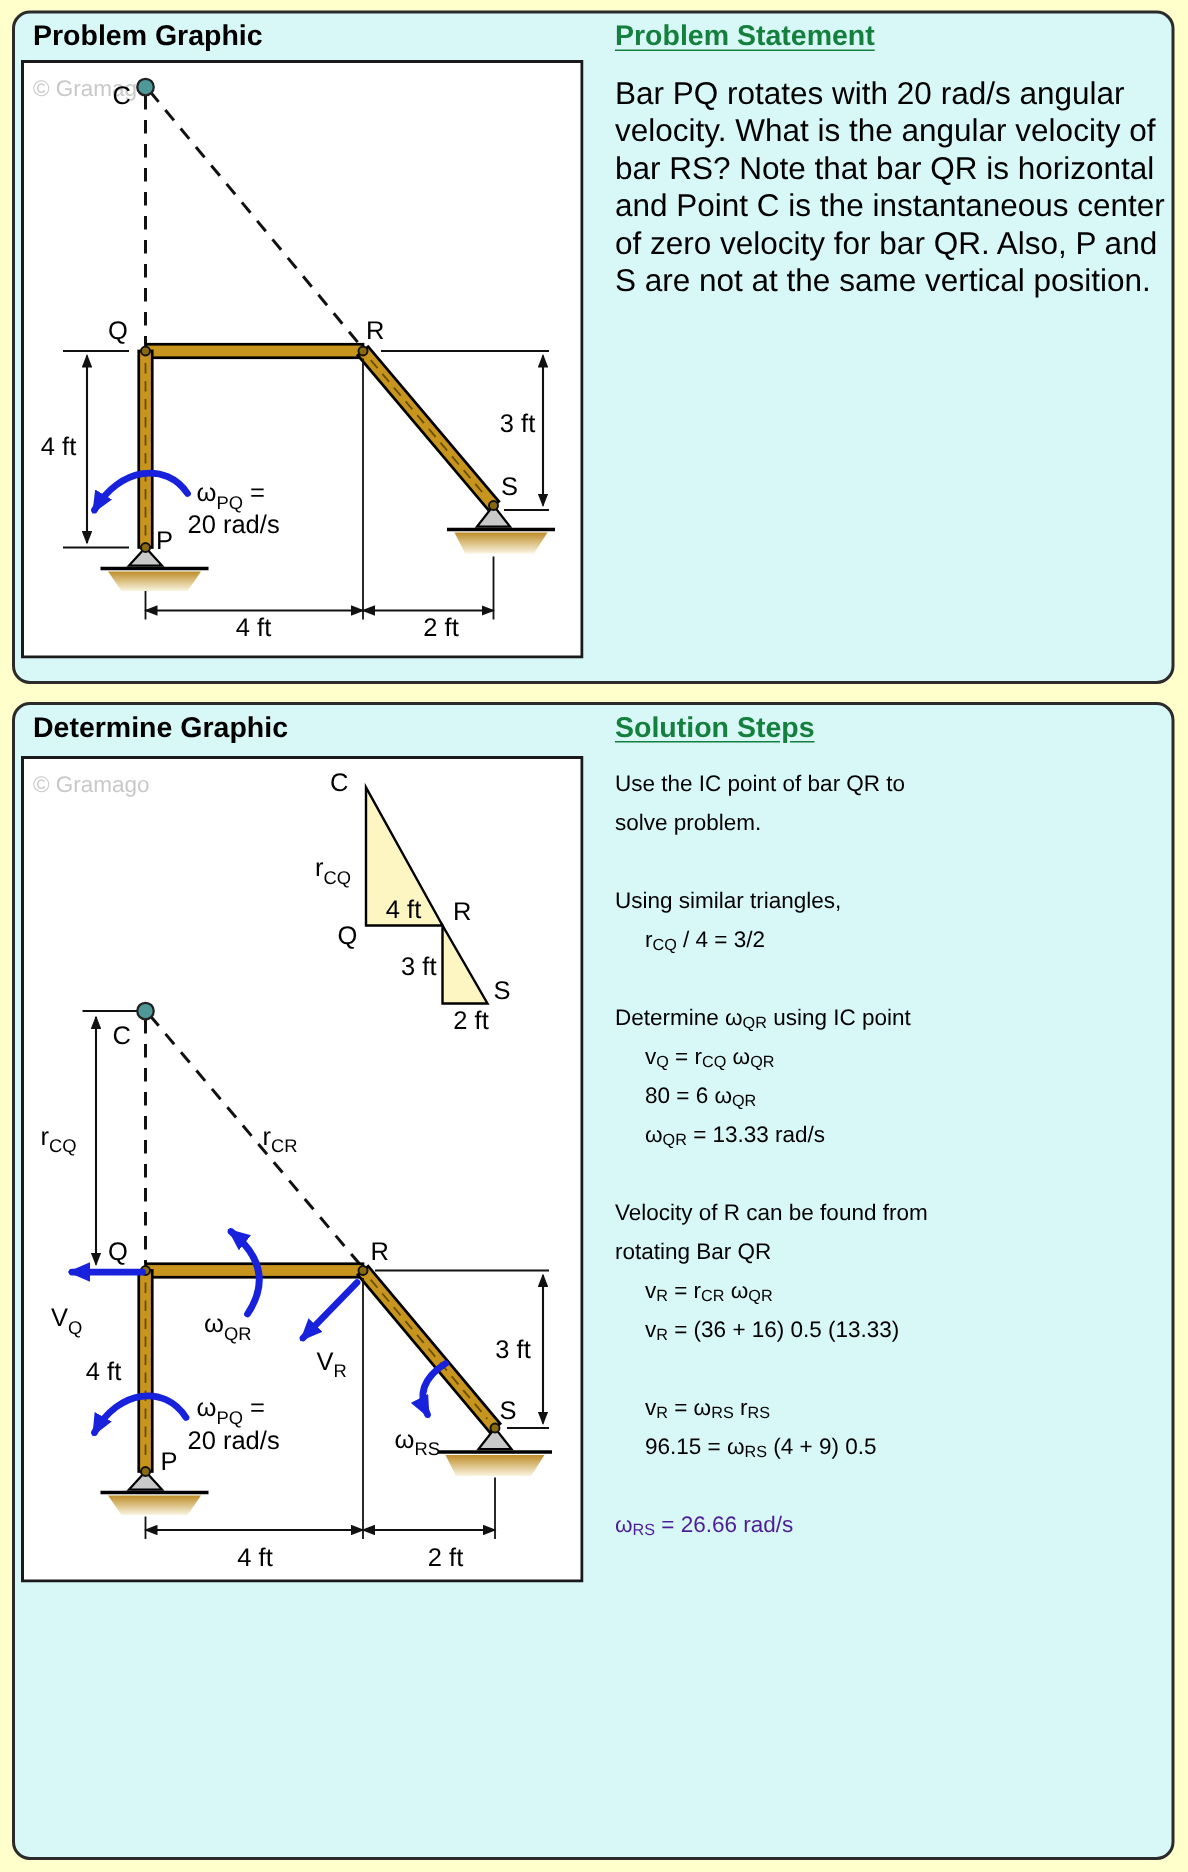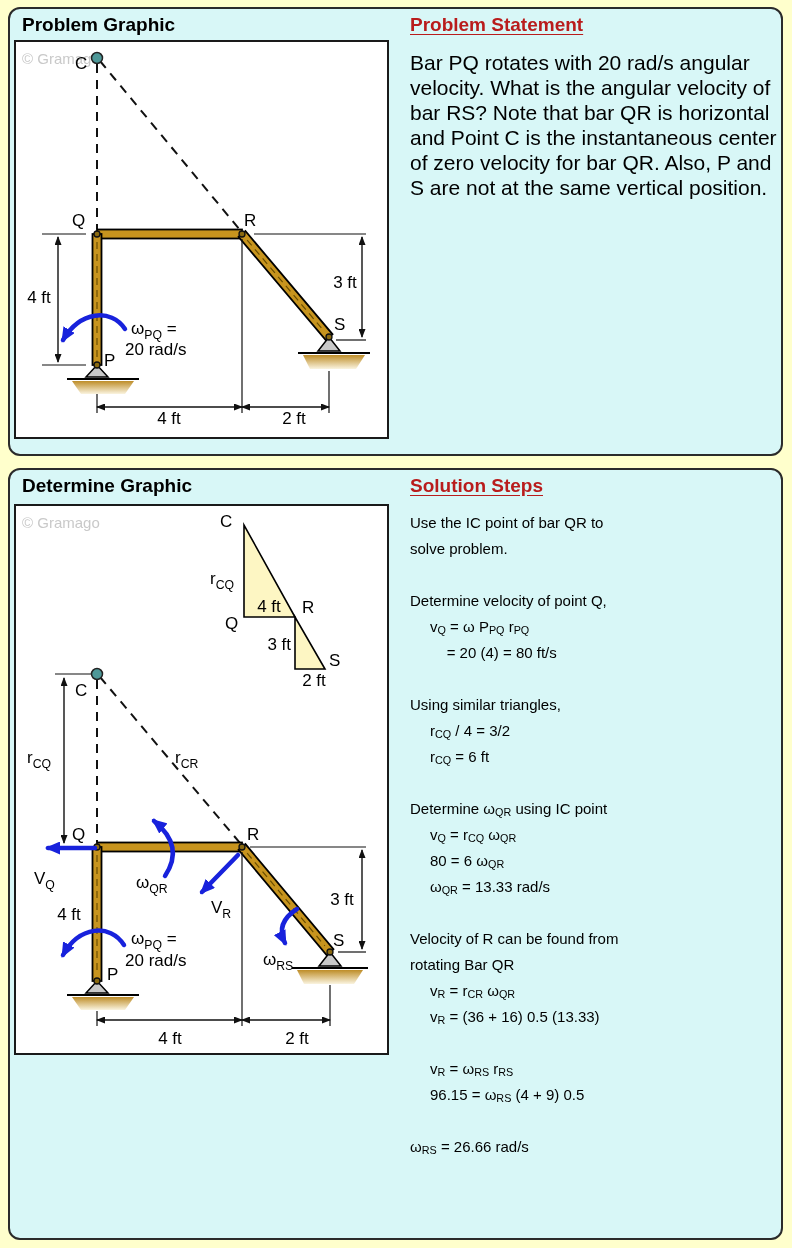--- a/index.html
+++ b/index.html
@@ -1,27 +1,27 @@
 <!DOCTYPE html>
 <html><head>
 <meta charset="utf-8">
 <style>
   html,body{margin:0;padding:0;}
   .page{position:relative;width:792px;height:1248px;background:#FFFFCC;font-family:"Liberation Sans",sans-serif;overflow:hidden;}
   .panel{position:absolute;left:8px;width:775px;background:#D8F7F7;border:2px solid #2B2B2B;border-radius:12px;box-sizing:border-box;}
   .panel-problem{top:7px;height:449px;}
   .panel-solution{top:468px;height:772px;}
   .gtitle{position:absolute;left:12px;top:5px;margin:0;font-size:19px;font-weight:bold;color:#000;}
-  .stitle{position:absolute;left:400px;top:5px;margin:0;font-size:19px;font-weight:bold;color:#b91c1c;text-decoration:underline;text-underline-offset:3px;}
+  .stitle{position:absolute;left:400px;top:5px;margin:0;font-size:19px;font-weight:bold;color:#15803d;text-decoration:underline;text-underline-offset:3px;}
   .statement{position:absolute;left:400px;top:41px;width:372px;font-size:21px;line-height:25px;color:#000;white-space:pre-wrap;}
   .steps{position:absolute;left:400px;top:40px;width:360px;font-size:15px;line-height:26px;color:#000;}
   .step-group{margin-bottom:26px;}
   .step-text{white-space:pre-wrap;}
   .eq{margin-left:20px;white-space:pre-wrap;}
-  .result-text{color:#000000;}
+  .result-text{color:#4c1d95;}
   sub{font-size:72%;line-height:0;vertical-align:-0.22em;}
   .gbox{position:absolute;left:4px;top:31px;}
   .gbox2{position:absolute;left:4px;top:34px;}
   
   .boxframe{fill:#FFFFFF;stroke:#1A1A1A;stroke-width:2;}
   .bar{fill:#C7941E;stroke:#000;stroke-width:1.8;}
   .cline{stroke:#6B4F00;stroke-width:1.2;stroke-dasharray:7 5;fill:none;}
   .dash{stroke:#111;stroke-width:2;stroke-dasharray:9 7;fill:none;}
   .dim{stroke:#111;stroke-width:1.4;fill:none;}
   .ext{stroke:#111;stroke-width:1.2;fill:none;}
@@ -131,28 +131,22 @@
   <section class="panel panel-solution">
     <h2 class="gtitle">Determine Graphic</h2>
     <h2 class="stitle">Solution Steps</h2>
 
     <div class="steps">
       <div class="step-group">
         <div class="step-text">Use the IC point of bar QR to
 solve problem.</div>
       </div>
       <div class="step-group">
-        <div class="step-text">Determine velocity of point Q,</div>
-        <div class="eq"><span>v</span><sub>Q</sub><span> = ω P</span><sub>PQ</sub><span> r</span><sub>PQ</sub></div>
-        <div class="eq"><span>    = 20 (4) = 80 ft/s</span></div>
-      </div>
-      <div class="step-group">
         <div class="step-text">Using similar triangles,</div>
         <div class="eq"><span>r</span><sub>CQ</sub><span> / 4 = 3/2</span></div>
-        <div class="eq"><span>r</span><sub>CQ</sub><span> = 6 ft</span></div>
       </div>
       <div class="step-group">
         <div class="step-text"><span>Determine ω</span><sub>QR</sub><span> using IC point</span></div>
         <div class="eq"><span>v</span><sub>Q</sub><span> = r</span><sub>CQ</sub><span> ω</span><sub>QR</sub></div>
         <div class="eq"><span>80 = 6 ω</span><sub>QR</sub></div>
         <div class="eq"><span>ω</span><sub>QR</sub><span> = 13.33 rad/s</span></div>
       </div>
       <div class="step-group">
         <div class="step-text">Velocity of R can be found from
 rotating Bar QR</div>

